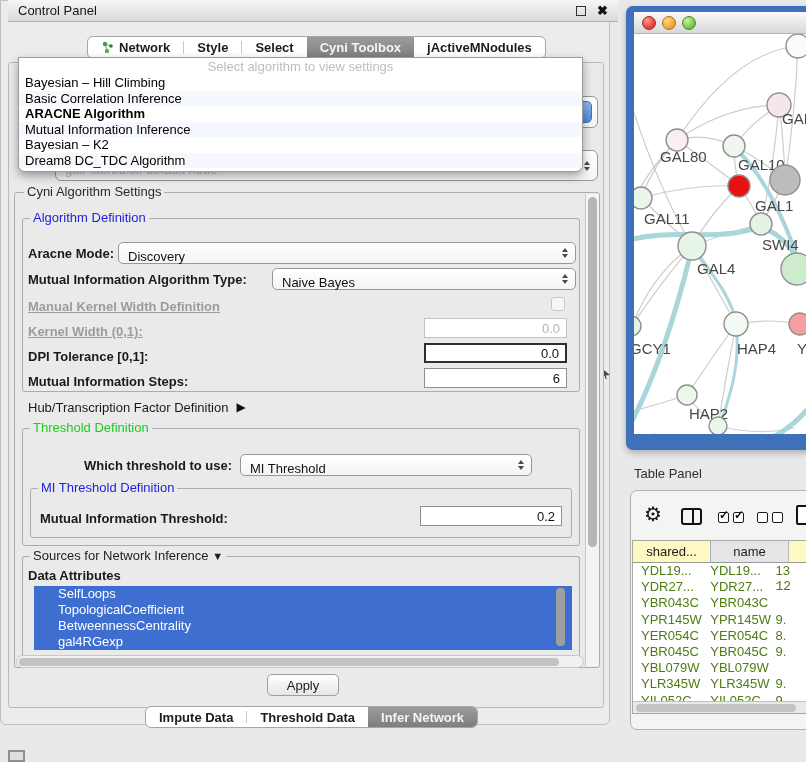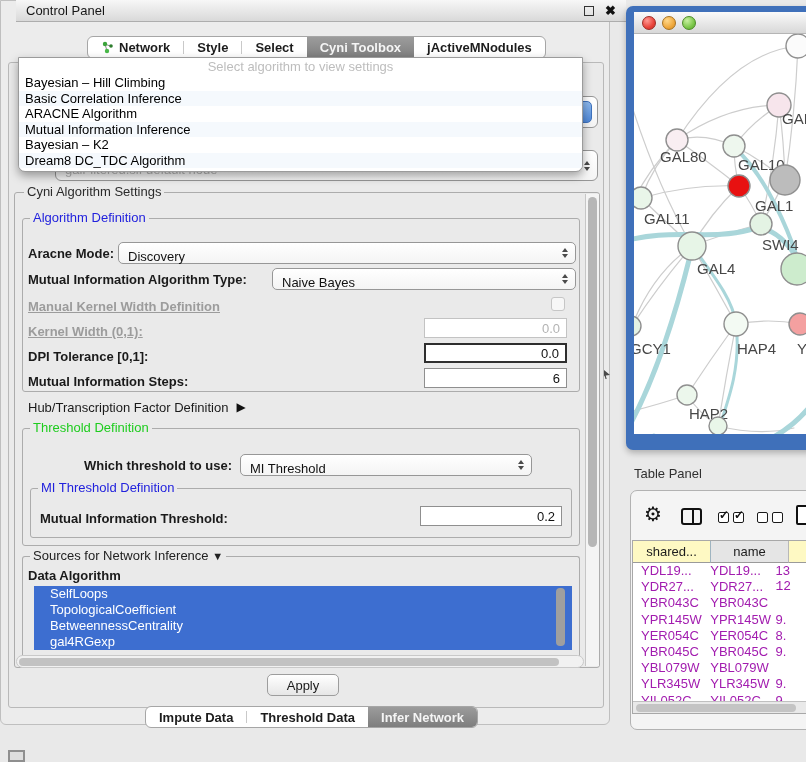--- a/index.html
+++ b/index.html
@@ -5,21 +5,21 @@
   html,body{margin:0;padding:0;background:#e9e9e9;}
   *{box-sizing:border-box;}
   #screen{position:relative;width:806px;height:762px;overflow:hidden;
           background:#e9e9e9;font-family:"Liberation Sans",sans-serif;
           font-size:13px;color:#1a1a1a;white-space:nowrap;}
   .abs{position:absolute;}
 
   
   .cp{left:0;top:8;width:610px;height:725px;background:#ececec;
       border:1px solid #bfbfbf;border-radius:0 0 6px 6px;}
-  .titlebar{left:16px;top:8;width:610px;height:22px;
+  .titlebar{left:8px;top:8;width:610px;height:22px;
             background:linear-gradient(#f7f7f7,#d9d9d9);
             border-bottom:1px solid #adadad;display:flex;align-items:center;}
   .titlebar .t{margin-left:10px;font-size:13px;color:#161616;}
   .float-ico{position:absolute;right:32px;top:6px;width:10px;height:10px;border:1.5px solid #333;}
   .close-ico{position:absolute;right:10px;top:3px;font-size:13px;font-weight:bold;color:#111;}
 
   
   .tabbar{height:23px;display:flex;align-items:stretch;background:#fff;
           border:1px solid #a6a6a6;border-radius:6px;overflow:hidden;font-weight:bold;}
   .tabbar .tab{display:flex;align-items:center;padding:0 13px;color:#1c1c1c;cursor:default;}
@@ -45,42 +45,42 @@
         background:linear-gradient(#8db9ee,#4f88d8);border:1px solid #3f72bd;}
   #fragB{left:55px;top:150px;width:543px;height:31px;border-radius:6px;z-index:5;color:#b5b5b5;}
 
   
   .popup{left:18px;top:57px;width:565px;height:115px;background:#fff;z-index:40;
          border:1px solid #9b9b9b;border-radius:0 0 7px 7px;
          box-shadow:0 4px 10px rgba(0,0,0,.35);overflow:hidden;}
   .popup .ph{height:17px;line-height:17px;text-align:center;color:#bdbdbd;}
   .popup .item{height:15.5px;line-height:15.5px;padding-left:6px;color:#000000;}
   .popup .item:nth-child(odd){background:#f5f9fd;}
-  .popup .item.bold{font-weight:normal;}
+  .popup .item.bold{font-weight:bold;}
 
   
   .group{border:1px solid #acacac;border-radius:3px;}
   .legend{position:absolute;font-size:13px;background:#eaeaea;padding:0 3px;line-height:14px;}
   .lbl{font-weight:bold;font-size:13px;color:#1a1a1a;}
   .lbl.dis{color:#9c9c9c;text-decoration:underline;}
   .field{background:#fff;border:1px solid #8f8f8f;display:flex;align-items:center;
          justify-content:flex-end;padding:0 6px;font-size:13px;color:#111;}
   .field.dis{border:1px solid #c3c3c3;color:#b3b3b3;}
   .field.focus{border:2px solid #2e2e2e;}
 
   
   .vtrack{left:585px;top:194px;width:14px;height:472px;background:#f4f4f4;border-left:1px solid #c6c6c6;}
   .vthumb{left:587.5px;top:197px;width:9px;height:350px;background:#b6b6b6;border-radius:5px;}
   .hscroll{left:16px;top:655px;width:568px;height:13px;background:#f1f1f1;
            border:1px solid #c9c9c9;border-radius:7px;}
   .hscroll .thumb{position:absolute;left:2px;top:1.5px;width:540px;height:8.5px;background:#c2c2c2;border-radius:5px;}
 
   
   .attr-list{left:34px;top:586px;width:538px;height:64px;background:#fff;overflow:hidden;}
-  .attr-list .row{height:16px;line-height:16px;padding-left:16px;color:#fff;background:#3d6ed0;font-size:13px;}
+  .attr-list .row{height:16px;line-height:16px;padding-left:24px;color:#fff;background:#3d6ed0;font-size:13px;}
   .attr-vthumb{left:556px;top:588px;width:9px;height:58px;background:#9f9f9f;border-radius:4px;}
 
   .apply-btn{left:267px;top:674px;width:72px;height:22px;border-radius:5px;
              background:linear-gradient(#ffffff,#e6e6e6);border:1px solid #9d9d9d;
              display:flex;align-items:center;justify-content:center;font-size:13px;}
 
   .mini-square{left:8px;top:750px;width:17px;height:12px;border:2px solid #8f8f8f;background:#dedede;}
   .cursor-mark{left:604px;top:370px;width:6px;height:9px;background:#4a4a4a;
                clip-path:polygon(0 0,100% 55%,30% 60%,45% 100%,25% 100%,10% 62%,0 75%);}
 
@@ -106,21 +106,21 @@
   .cb{width:11px;height:11px;border:1.6px solid #1a1a1a;border-radius:2px;background:#fff;}
   .cb.checked:after{content:"\2713";position:absolute;margin-left:0px;margin-top:-5px;font-size:12px;font-weight:bold;color:#111;}
   .doc-ico{left:796px;top:505px;width:16px;height:20px;border:2px solid #111;border-radius:2px;background:#fff;}
   .tablewrap{left:632px;top:540px;width:174px;height:174px;border:1px solid #a8a8a8;border-right:none;background:#fff;overflow:hidden;}
   .thead{position:absolute;left:0;top:0;height:22px;display:flex;}
   .thead .hc{height:22px;display:flex;align-items:center;justify-content:center;
              font-size:13px;color:#1d1d1d;border-right:1px solid #9fb4c0;border-bottom:1px solid #9a9a9a;}
   .thead .hc.blue{background:#fef9c3;}
   .thead .hc.gray{background:#e5e5e5;border-right-color:#b8b8b8;}
   .tbody{position:absolute;left:0;top:22px;width:174px;}
-  .trow{display:flex;height:16.2px;line-height:16.2px;font-size:13px;color:#a21caf;background:#fff;}
+  .trow{display:flex;height:16.2px;line-height:16.2px;font-size:13px;color:#4d7c0f;background:#fff;}
   .trow .c{overflow:hidden;}
   .tp-hscroll{position:absolute;left:0;bottom:0;width:174px;height:12px;background:#e9e9e9;border-top:1px solid #c0c0c0;}
   .tp-hscroll .thumb{position:absolute;left:3px;top:2px;width:160px;height:8px;background:#c4c4c4;border-radius:4px;}
 </style>
 </head>
 <body>
 
 <div id="screen">
 
   <div class="abs cp"></div>
@@ -248,21 +248,21 @@
   <span class="abs lbl" style="left:40px;top:511px;">Mutual Information Threshold:</span>
   <div class="abs field" style="left:420px;top:506px;width:142px;height:20px;">
     <span>0.2</span>
   </div>
 
   <div class="abs group" style="left:22px;top:556px;width:558px;height:104px;border-bottom:none;"></div>
   <span class="abs legend" style="left:30px;top:549px;color:#222;">
     <span>Sources for Network Inference</span>
     <span style="font-size:11px;">▼</span>
   </span>
-  <span class="abs lbl" style="left:28px;top:568px;">Data Algorithm</span>
+  <span class="abs lbl" style="left:28px;top:568px;">Data Attributes</span>
   <div class="abs attr-list" id="attrList">
       <div class="row">SelfLoops</div>
       <div class="row">TopologicalCoefficient</div>
       <div class="row">BetweennessCentrality</div>
       <div class="row">gal4RGexp</div>
     </div>
   <div class="abs attr-vthumb"></div>
 
   <div class="abs hscroll">
       <span class="thumb"></span>

